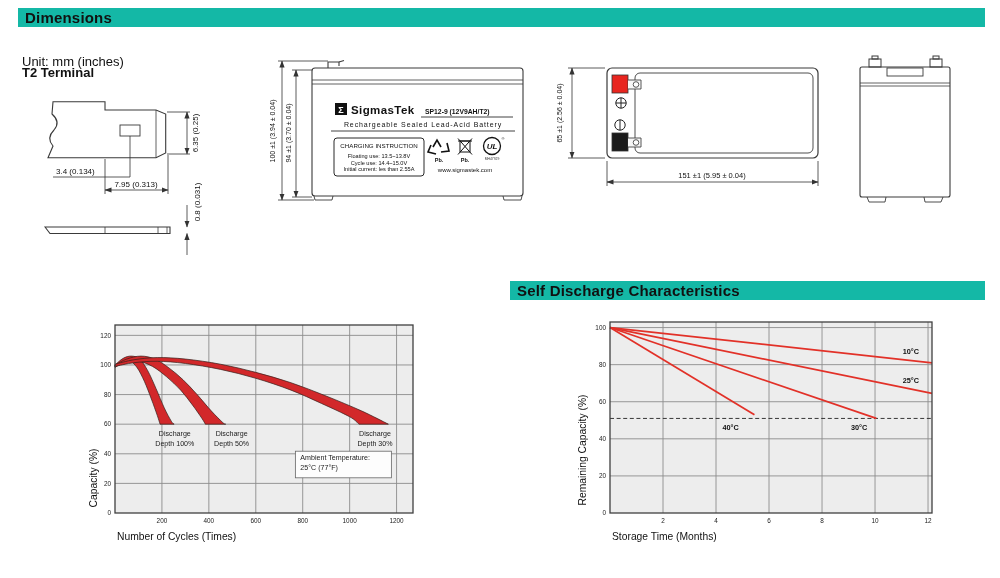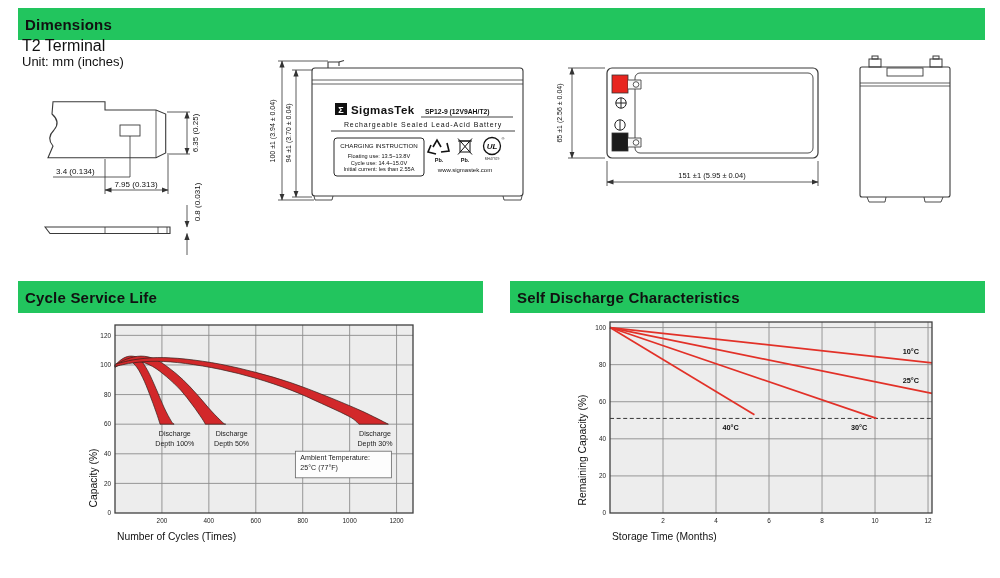--- a/index.html
+++ b/index.html
@@ -1,21 +1,21 @@
 <!DOCTYPE html>
 <html><head>
 <meta charset="utf-8">
 <style>
   html,body{margin:0;padding:0;background:#fff;}
   body{font-family:"Liberation Sans","DejaVu Sans",sans-serif;color:#1a1a1a;}
   #page{position:relative;width:1000px;height:578px;background:#fff;overflow:hidden;}
   .abs{position:absolute;}
-  .bar{background:#22c55e;height:32px;display:flex;align-items:center;}
+  .bar{background:#14b8a6;height:19px;display:flex;align-items:center;}
   .bar span{font-size:15px;font-weight:bold;color:#111;padding-left:7px;letter-spacing:.2px;}
-  .h2{font-size:16px;font-weight:normal;color:#111;}
+  .h2{font-size:13px;font-weight:bold;color:#111;margin-top:28px;}
   .h3{font-size:13px;color:#111;}
   svg{display:block;}
   svg text{font-family:"Liberation Sans","DejaVu Sans",sans-serif;}
 </style>
 </head>
 <body>
 
 <div id="page">
 
   <div class="bar abs" style="left:18px;top:8px;width:967px;">
@@ -172,23 +172,20 @@
       <rect x="37" y="18" width="36" height="8" stroke-width="0.9"></rect>
       <rect x="19" y="9" width="12" height="8" stroke-width="1"></rect>
       <rect x="22" y="6" width="6" height="3" stroke-width="1"></rect>
       <rect x="80" y="9" width="12" height="8" stroke-width="1"></rect>
       <rect x="83" y="6" width="6" height="3" stroke-width="1"></rect>
       <path d="M17,147 L19,152 L35,152 L36,147" stroke-width="0.9"></path>
       <path d="M74,147 L75,152 L91,152 L93,147" stroke-width="0.9"></path>
     </g>
   </svg>
 
-  <div class="bar abs" style="left:18px;top:281px;width:465px;">
-    <span>Cycle Service Life</span>
-  </div>
   <div class="bar abs" style="left:510px;top:281px;width:475px;">
     <span>Self Discharge Characteristics</span>
   </div>
 
   <svg id="chart-cycle" class="abs" style="left:85px;top:318px;" width="340" height="250" viewBox="0 0 340 250">
       <rect x="30" y="7" width="298" height="188" fill="#ededed"></rect>
       <line x1="76.92913385826772" y1="7" x2="76.92913385826772" y2="195" stroke="#8c8c8c" stroke-width="0.9"></line>
       <text x="76.92913385826772" y="204.5" text-anchor="middle" font-size="6.4" fill="#222">200</text>
       <line x1="123.85826771653544" y1="7" x2="123.85826771653544" y2="195" stroke="#8c8c8c" stroke-width="0.9"></line>
       <text x="123.85826771653544" y="204.5" text-anchor="middle" font-size="6.4" fill="#222">400</text>

